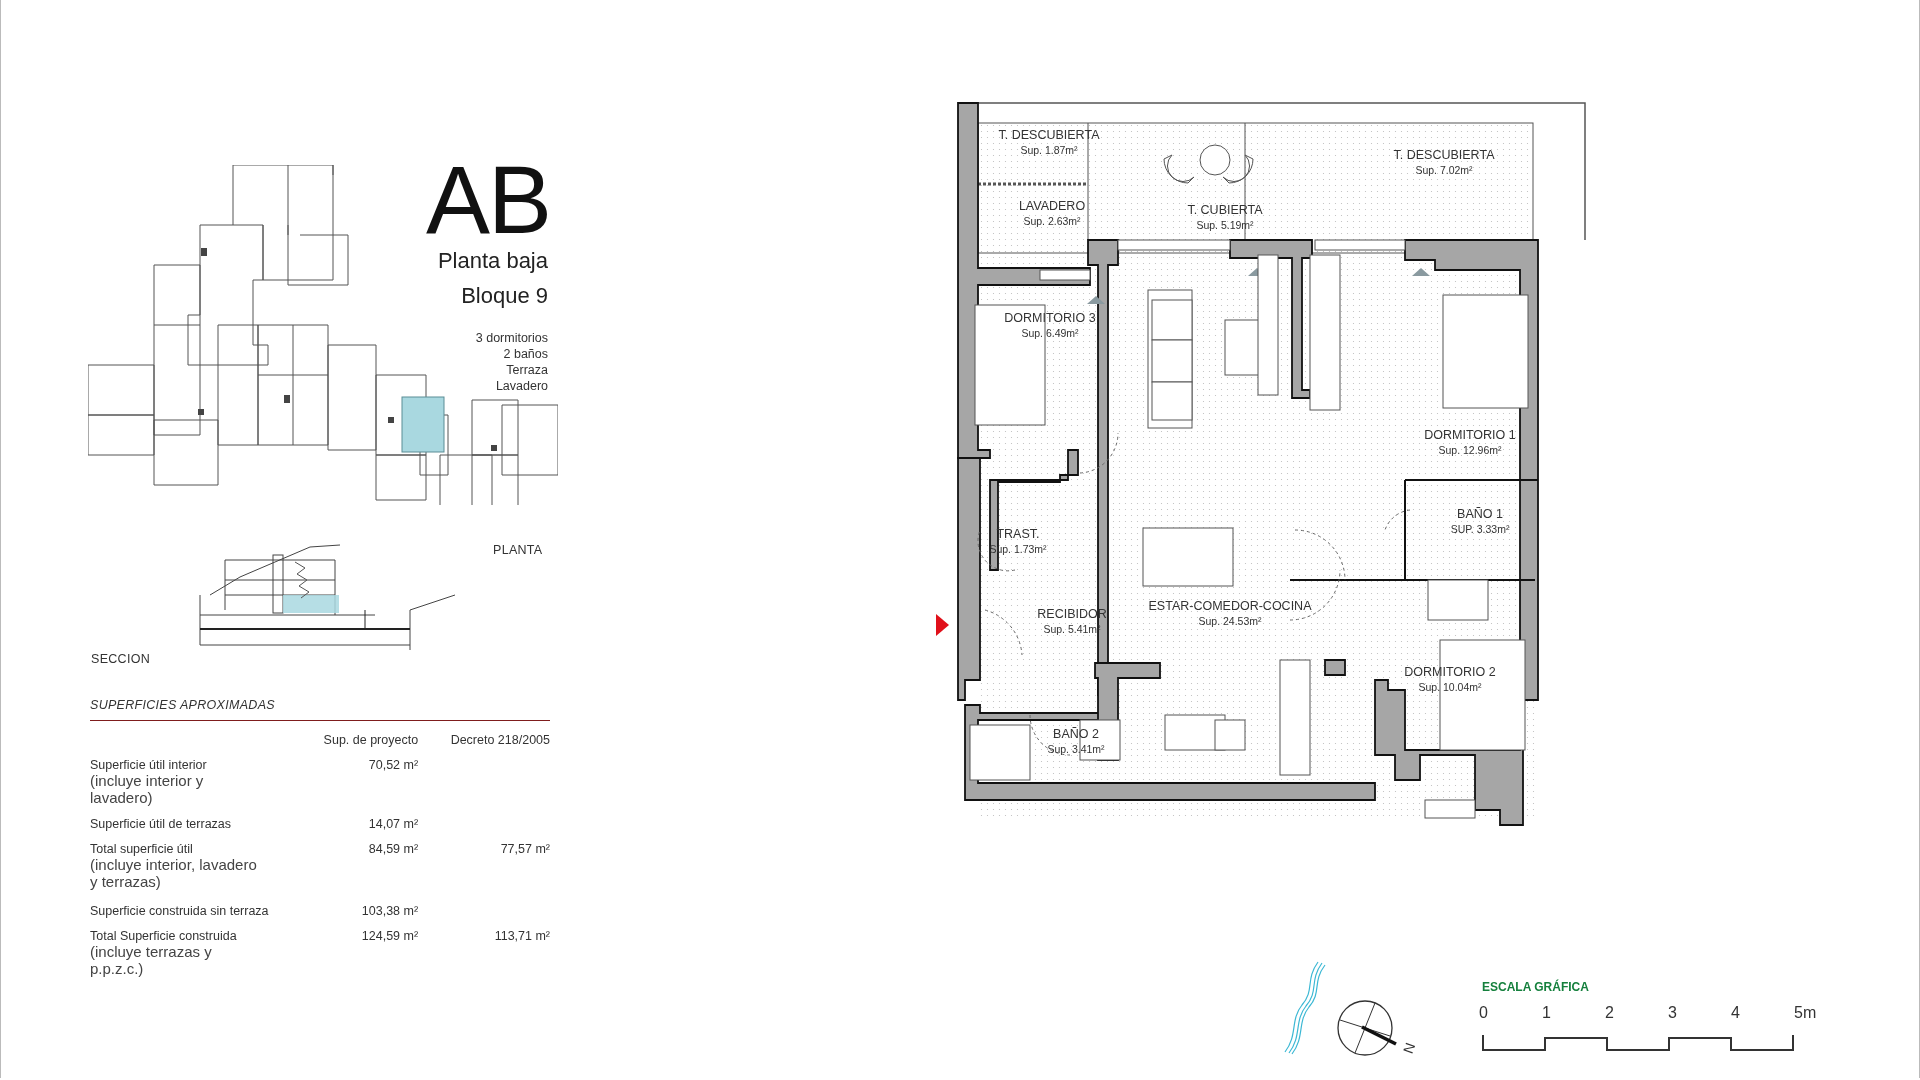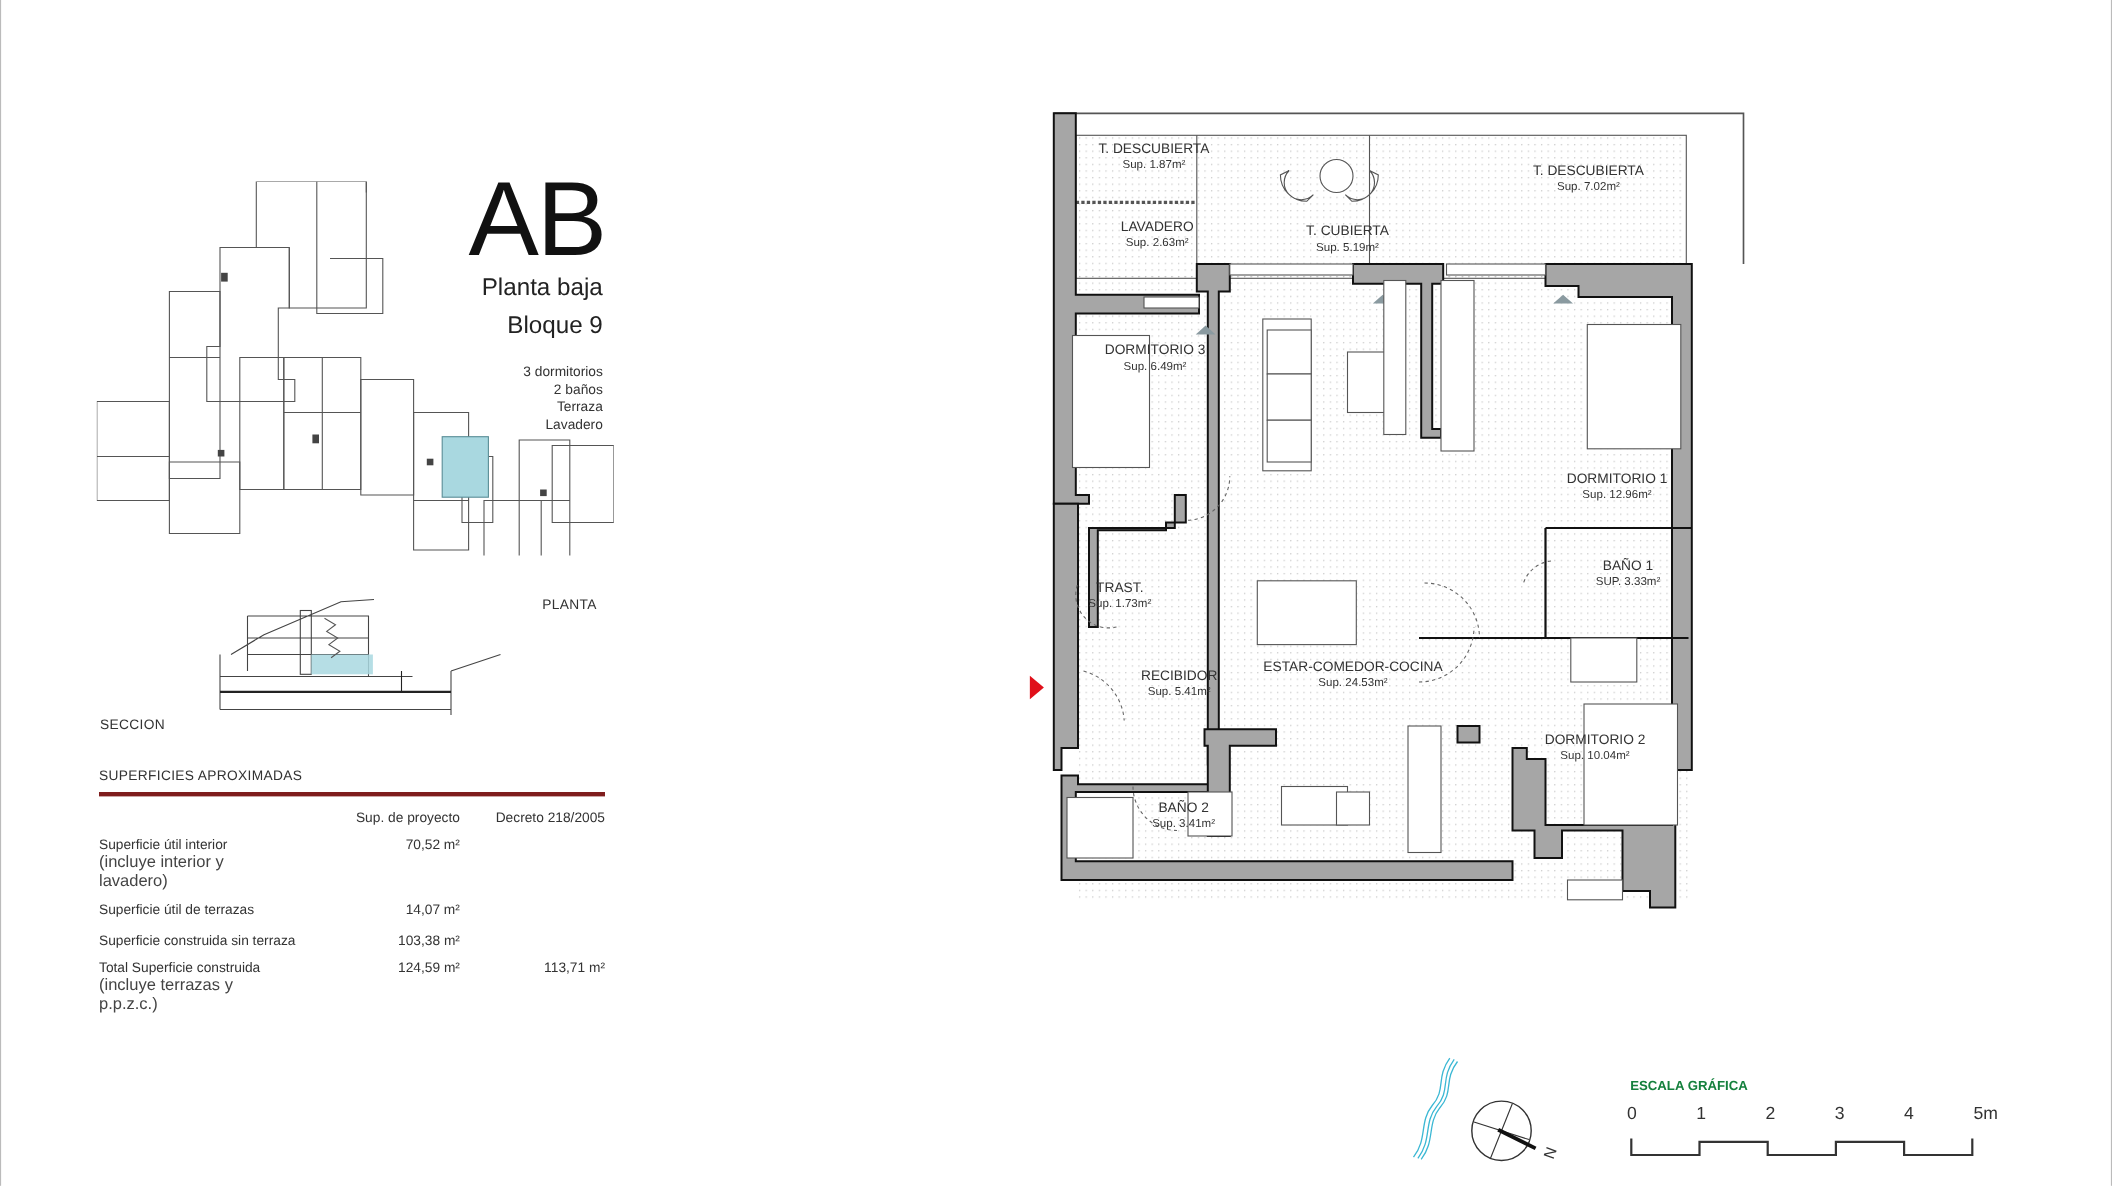--- a/index.html
+++ b/index.html
@@ -9,21 +9,21 @@
   .abs { position:absolute; }
 
   
   .title-ab { position:absolute; right:1370px; top:152px; font-size:96px; line-height:96px; letter-spacing:-2px; color:#111; text-align:right; }
   .title-sub { position:absolute; right:1372px; font-size:22px; color:#222; text-align:right; }
   .features { position:absolute; right:1372px; top:330px; font-size:12.5px; line-height:16px; text-align:right; color:#333; }
   .caption { position:absolute; font-size:12.5px; color:#333; letter-spacing:0.3px; }
 
   
   .areas { position:absolute; left:90px; top:698px; width:460px; }
-  .areas-title { font-size:12.5px; letter-spacing:0.3px; color:#333; padding-bottom:8px; border-bottom:4px solid #7f1d1d; }
+  .areas-title { font-size:12.5px; letter-spacing:0.3px; color:#333; padding-bottom:8px; border-bottom:1px solid #7f1d1d;font-style:italic; }
   .areas-head { display:flex; font-size:12.5px; color:#333; margin-top:12px; }
   .row { display:flex; margin-top:11px; font-size:12.5px; color:#333; }
   .c1 { width:210px; }
   .c2 { width:100px; text-align:right; }
   .c3 { width:150px; text-align:right; }
   .note { display:block; font-size:15px; color:#444; }
   .room-label { position:absolute; text-align:center; font-size:12.5px; color:#333; line-height:15px; transform:translateX(-50%); white-space:nowrap; }
   .room-label .sup { font-size:10.5px; }
 
   .scale-title { position:absolute; left:1482px; top:980px; font-size:12px; font-weight:bold; color:#15803d; }
@@ -93,20 +93,25 @@
   </div>
   <div class="row">
     <div class="c1"><span>Superficie útil interior</span><span class="note">(incluye interior y lavadero)</span></div>
     <div class="c2" style="width:188px">70,52 m²</div>
     <div class="c3" style="width:160px"></div>
   </div>
   <div class="row">
     <div class="c1"><span>Superficie útil de terrazas</span></div>
     <div class="c2" style="width:188px">14,07 m²</div>
     <div class="c3" style="width:160px"></div>
+  </div>
+  <div class="row">
+    <div class="c1"><span>Total superficie útil</span><span class="note">(incluye interior, lavadero y terrazas)</span></div>
+    <div class="c2" style="width:188px">84,59 m²</div>
+    <div class="c3" style="width:160px">77,57 m²</div>
   </div>
   <div class="row" style="margin-top:14px">
     <div class="c1" style="width:230px"><span>Superficie construida sin terraza</span></div>
     <div class="c2" style="width:168px">103,38 m²</div>
     <div class="c3" style="width:160px"></div>
   </div>
   <div class="row">
     <div class="c1"><span>Total Superficie construida</span><span class="note">(incluye terrazas y p.p.z.c.)</span></div>
     <div class="c2" style="width:188px">124,59 m²</div>
     <div class="c3" style="width:160px">113,71 m²</div>

